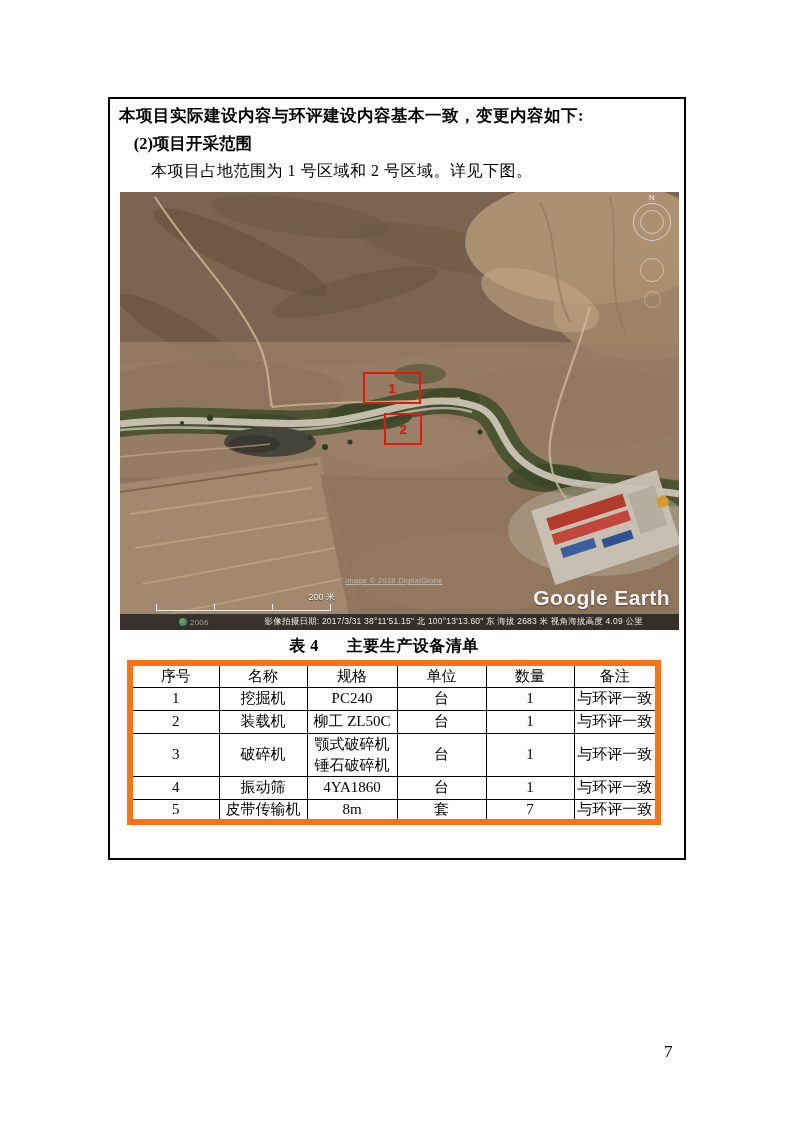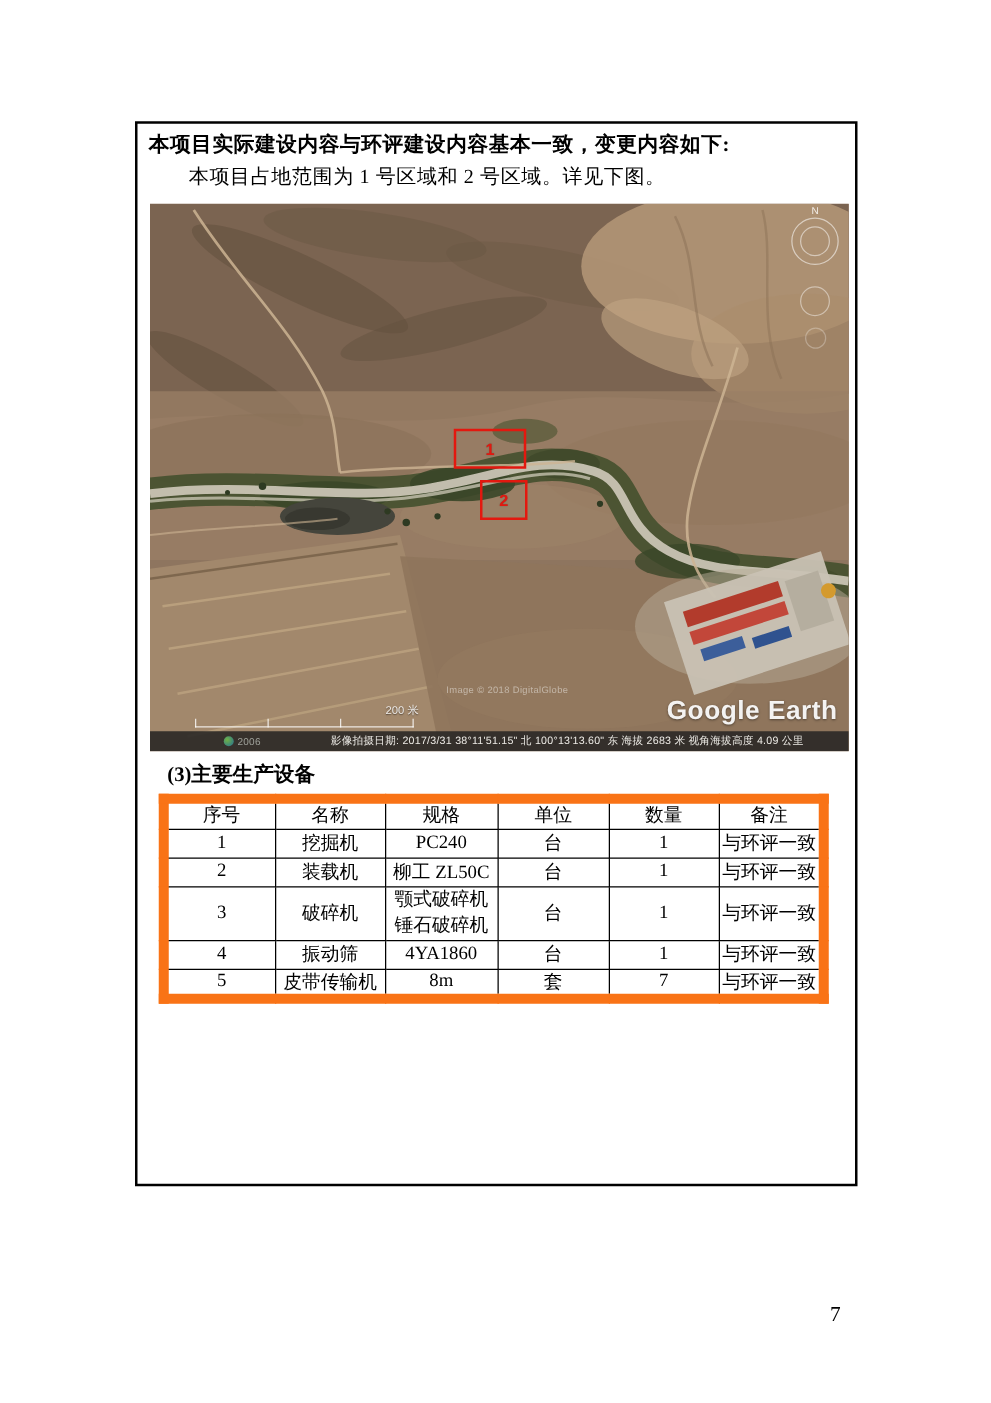--- a/index.html
+++ b/index.html
@@ -7,21 +7,21 @@
   body {
     position: relative;
     font-family: "Liberation Serif", "DejaVu Serif", serif;
     color: #000;
   }
 
   
   .doc-box {
     position: absolute;
     left: 108px; top: 97px;
-    width: 578px; height: 852px;
+    width: 578px; height: 763px;
     border: 2px solid #000;
     padding: 4px 9px 0 9px;
     overflow: hidden;
   }
 
   .heading {
     font-size: 16.5px; font-weight: bold;
     line-height: 25px;
     letter-spacing: 0.5px;
   }
@@ -67,24 +67,24 @@
 
   .ge-watermark {
     position: absolute; right: 9px; bottom: 20px;
     font-family: "Liberation Sans", sans-serif;
     font-size: 21px; font-weight: 700;
     color: rgba(255,255,255,0.93);
     letter-spacing: 0.4px;
     text-shadow: 0 1px 2px rgba(0,0,0,.45);
   }
   .img-credit {
-    position: absolute; left: 237px; top: 384px;
+    position: absolute; left: 225px; top: 384px;
     font-family: "Liberation Sans", sans-serif;
     font-size: 7.5px; color: rgba(235,232,225,0.55);
-    letter-spacing: 0.3px; white-space: nowrap;
+    letter-spacing: 0.3px; white-space: nowrap; text-decoration: underline;
   }
 
   
   .nav-controls {
     position: absolute; top: 1px; right: 6px; width: 42px;
     display: flex; flex-direction: column; align-items: center;
   }
   .nav-n {
     font-family: "Liberation Sans", sans-serif;
     font-size: 8px; color: rgba(255,255,255,0.85);
@@ -147,38 +147,39 @@
     font-size: 15px;
   }
   table.equip th, table.equip td {
     border: 1px solid #000;
     text-align: center; vertical-align: middle;
     padding: 0 2px;
     height: 23px;
     font-weight: normal;
     overflow: hidden;
   }
-  table.equip { border: 8px solid #f97316; }
+  table.equip { border: 6px solid #f97316; }
   table.equip th { height: 24px; }
   td.pre { white-space: pre-line; line-height: 21px; }
 
   .page-number {
     position: absolute; left: 664px; top: 1042px;
     font-size: 17px;
     font-family: "Liberation Serif", serif;
   }
 </style>
 </head>
 <body>
 
 <div class="doc-box">
 
   <div class="heading">本项目实际建设内容与环评建设内容基本一致，变更内容如下:</div>
 
 
+  <div class="sec-heading">(2)项目开采范围</div>
   <div class="sec-text">本项目占地范围为 1 号区域和 2 号区域。详见下图。</div>
 
   <div class="map-wrap">
     <svg class="terrain" width="559" height="438" viewBox="0 0 559 438" preserveAspectRatio="none">
 
       <rect width="559" height="438" fill="#8e755f"></rect>
 
       <path d="M0,0 H559 V152 C450,172 380,142 300,162 C200,187 100,162 0,172 Z" fill="#7a6350" opacity="0.95"></path>
       <ellipse cx="120" cy="60" rx="95" ry="19" fill="#5e4b3a" opacity="0.45" transform="rotate(25 120 60)"></ellipse>
       <ellipse cx="235" cy="100" rx="85" ry="16" fill="#62503e" opacity="0.45" transform="rotate(-14 235 100)"></ellipse>
@@ -274,22 +275,24 @@
 
     <div class="statusbar">
       <div class="attr-badge">
         <span class="attr-dot"></span>
         <span class="attr-text">2006</span>
       </div>
       <span class="status-text">影像拍摄日期: 2017/3/31    38°11'51.15" 北 100°13'13.60" 东    海拔   2683 米    视角海拔高度   4.09 公里</span>
     </div>
   </div>
 
-  <div class="sec-heading" style="margin-top:6px">(3)主要生产设备</div>
-
+
+  <div class="table-title">
+    <span>表 4</span><span class="gap"></span><span>主要生产设备清单</span>
+  </div>
 
   <table class="equip">
     <colgroup>
       <col style="width:89px">
         <col style="width:88px">
         <col style="width:90px">
       <col style="width:89px">
         <col style="width:88px">
         <col style="width:84px">
     </colgroup>

